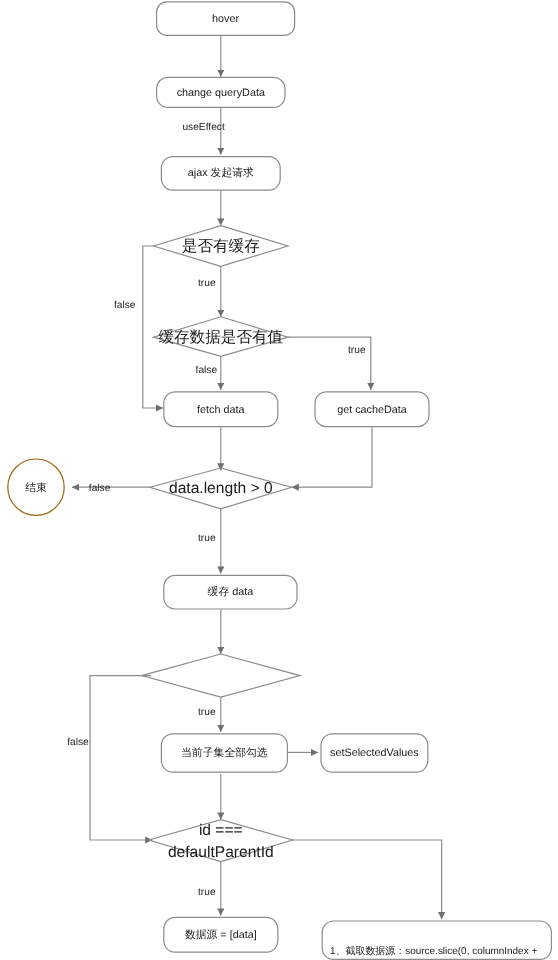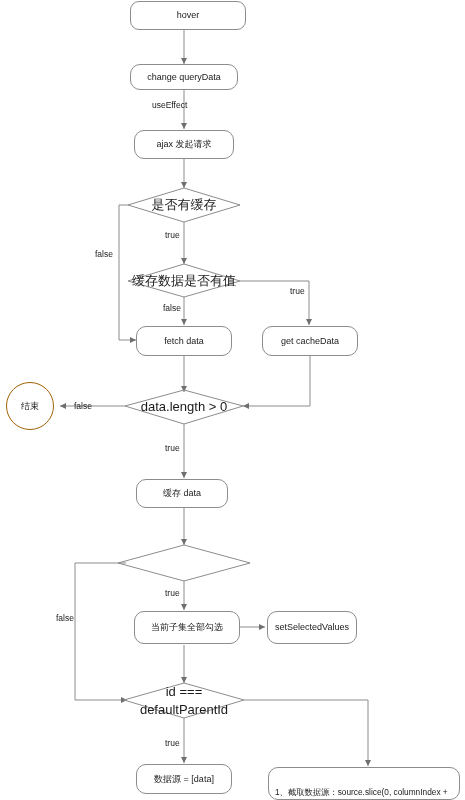--- a/index.html
+++ b/index.html
@@ -188,21 +188,21 @@
   </div>
 
   <div class="node diamond" style="left:125px; top:390px; width:118px; height:34px;">
     <span class="diamond-text">data.length &gt; 0</span>
   </div>
 
   <div class="edge-label" style="left:165px; top:443px;">
     <span>true</span>
   </div>
 
-  <div class="node rect" style="left:136px; top:479px; width:92px; height:29px;">
+  <div class="node rect" style="left:136px; top:479px; width:112px; height:29px;">
     <span>缓存 data</span>
   </div>
 
 
   <div class="edge-label" style="left:56px; top:613px;">
     <span>false</span>
   </div>
 
   <div class="edge-label" style="left:165px; top:588px;">
     <span>true</span>

